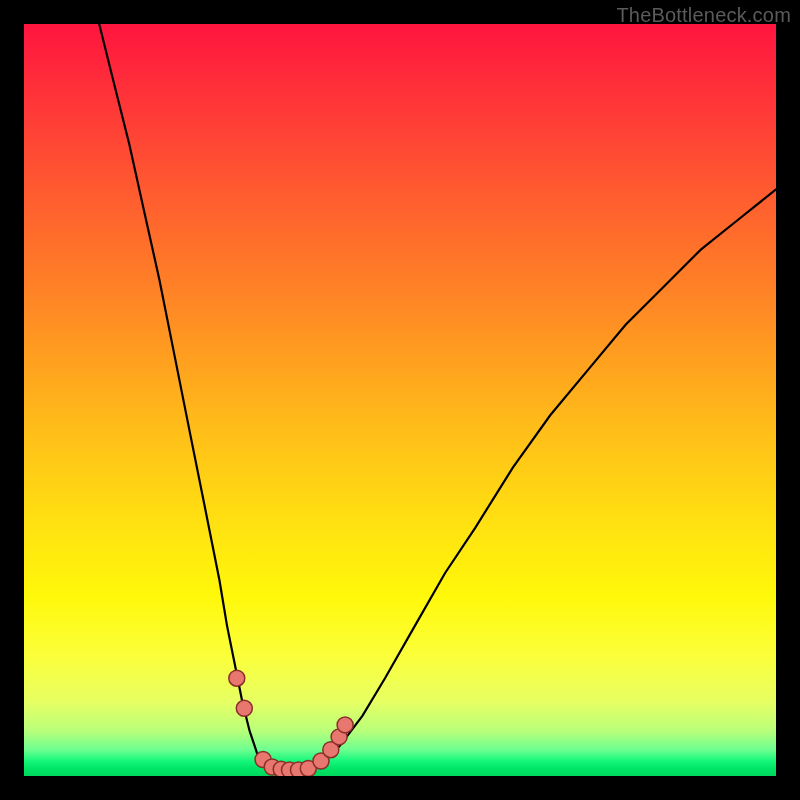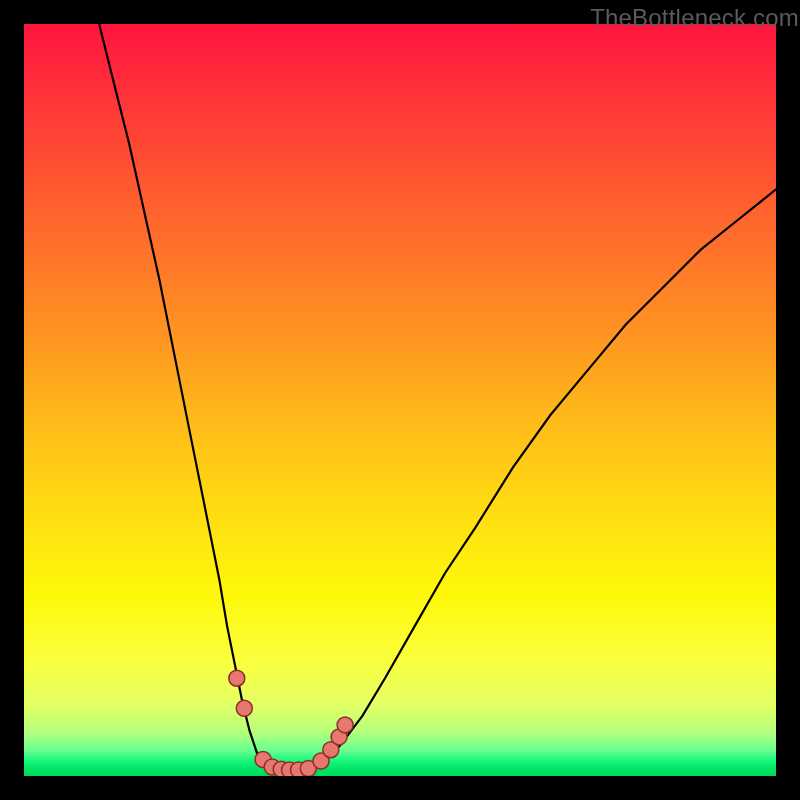--- a/index.html
+++ b/index.html
@@ -40,23 +40,23 @@
       #b9ff7a 94%,
       #6dff90 96.5%,
       #16f77a 98%,
       #00e566 99%,
       #00d85c 100%
     );
   }
   .watermark {
     position: absolute;
     top: 4px;
-    right: 1px;
+    right: 9px;
     color: #5b5b5b;
-    font-size: 24px;
+    font-size: 20px;
     letter-spacing: 0.2px;
     font-weight: 500;
     z-index: 5;
   }
   svg.curve {
     position: absolute;
     left: 0;
     top: 0;
     width: 752px;
     height: 752px;

